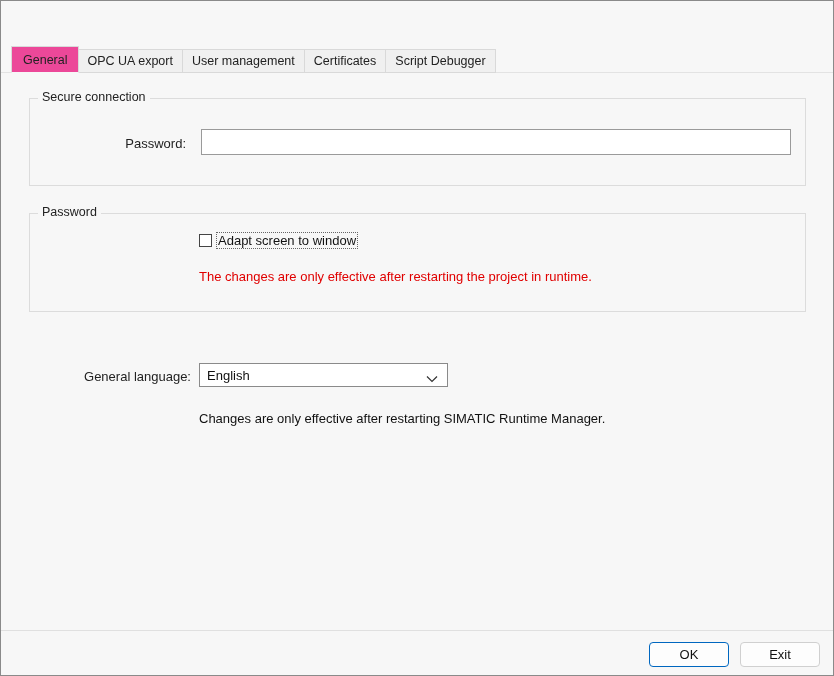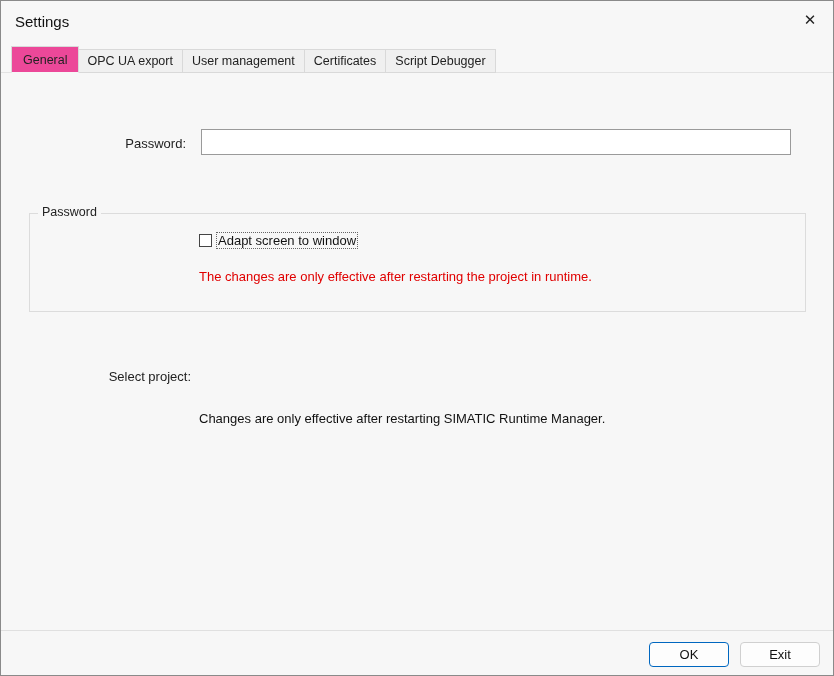--- a/index.html
+++ b/index.html
@@ -149,45 +149,52 @@
     cursor:default;
   }
   .btn-ok   { left:648px; border:1px solid #0067c0; }
   .btn-exit { left:739px; }
 </style>
 </head>
 <body>
 
 <div class="window">
 
-  <div class="titlebar">
-    <span class="title">Settings</span>
-    <div class="close-btn">✕</div>
-  </div>
 
   <div class="tabstrip">
     <div class="tab active">General</div>
     <div class="tab">OPC UA export</div>
     <div class="tab">User management</div>
     <div class="tab">Certificates</div>
     <div class="tab">Script Debugger</div>
   </div>
 
+  <div class="groupbox" id="gb-secure">
+    <span class="legend">Secure connection</span>
+  </div>
   <label class="password-label">Password:</label>
   <input type="password" class="password-input" value="" style="">
 
   <div class="groupbox" id="gb-autoscale">
     <span class="legend">Password</span>
   </div>
   <div class="checkbox-row">
     <span class="checkbox-box"></span>
     <span class="checkbox-label">Adapt screen to window</span>
   </div>
   <div class="warning-text" id="warning-text" style="color: rgb(224, 0, 0);">The changes are only effective after restarting the project in runtime.</div>
 
-  <label class="language-label">Select project:</label>
+  <label class="language-label">General language:</label>
+  <div class="language-select">
+    <span>English</span>
+    <span class="chev">
+      <svg width="12" height="8" viewBox="0 0 12 8">
+          <polyline points="1,1.5 6,6.5 11,1.5" fill="none" stroke="#333" stroke-width="1.2"></polyline>
+        </svg>
+    </span>
+  </div>
   <div class="language-note">Changes are only effective after restarting SIMATIC Runtime Manager.</div>
 
   <div class="footer-divider"></div>
   <button class="btn btn-ok" style="border-color: rgb(0, 103, 192);">OK</button>
   <button class="btn btn-exit">Exit</button>
 
 </div>
 
 </body></html>

